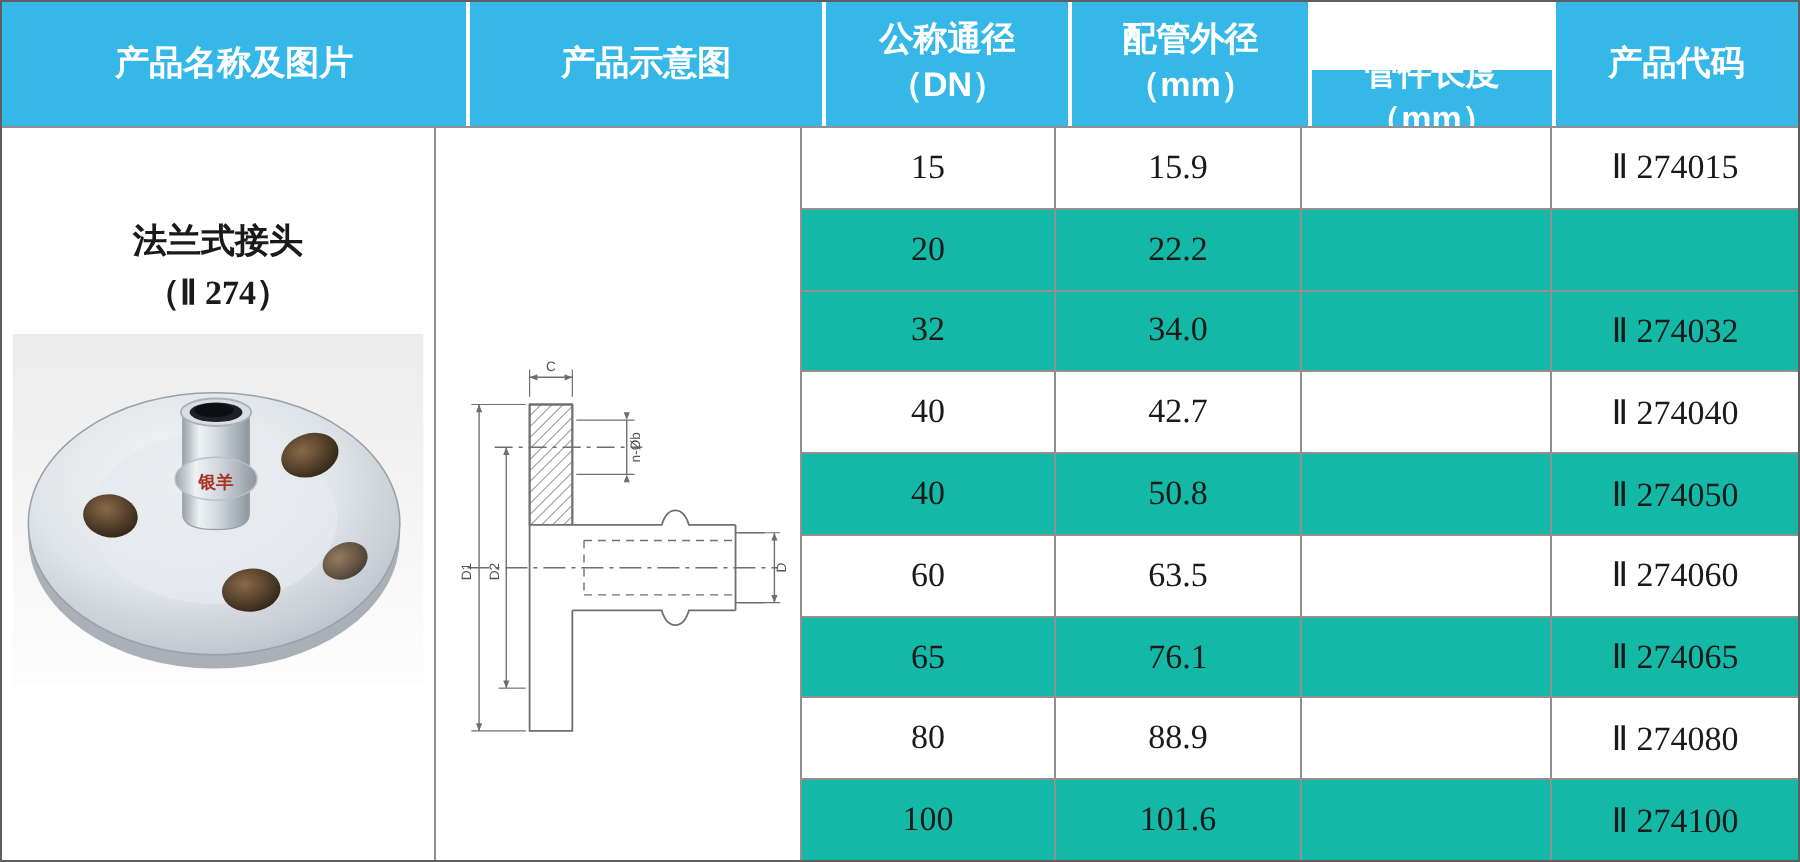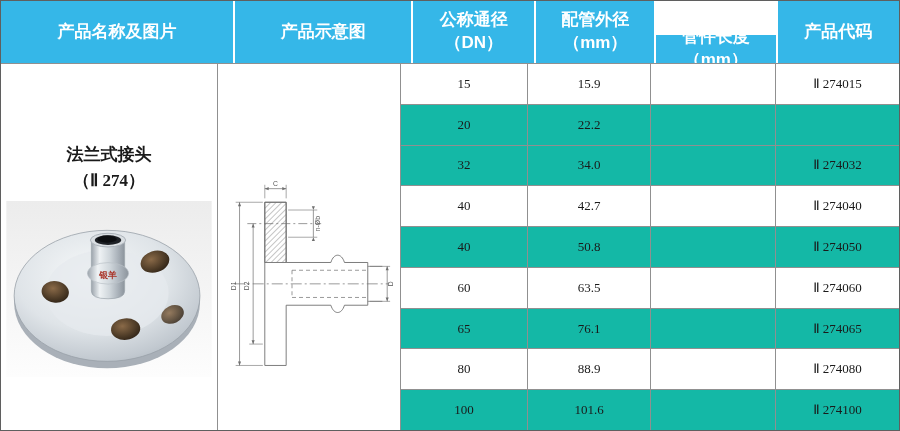--- a/index.html
+++ b/index.html
@@ -16,28 +16,28 @@
     font-family:"Liberation Sans", sans-serif;font-weight:bold;font-size:17px;
     border-right:2px solid #fff;line-height:1.35;text-align:center;
   }
   .hc:last-child{border-right:none;}
   .w1{width:241px;}.w2{width:183px;}.w3{width:127px;}.w4{width:123px;}.w5{width:125px;margin-top:34px;}.w6{width:125px;justify-content:center;}
   
   .body{display:flex;height:367px;}
   .cellblock{box-sizing:border-box;background:#fff;border-right:1px solid #909090;border-top:1px solid #909090;}
   .product-cell{width:217px;display:flex;flex-direction:column;align-items:center;}
   .schematic-cell{width:183px;display:flex;align-items:flex-end;justify-content:center;padding-bottom:14px;}
-  .pname{margin-top:78px;text-align:center;font-weight:bold;font-size:17px;line-height:1.55;}
+  .pname{margin-top:44px;text-align:center;font-weight:bold;font-size:17px;line-height:1.55;}
   .photo{margin-top:6px;}
   .rows{flex:1;display:flex;flex-direction:column;}
   .row{flex:1;display:flex;box-sizing:border-box;border-top:1px solid #909090;background:#fff;}
   .row.alt{background:#14b8a6;}
   .dc{
     box-sizing:border-box;display:flex;align-items:center;justify-content:center;
-    font-size:13px;border-right:1px solid #909090;
+    font-size:17px;border-right:1px solid #909090;
   }
   .dc.dn{width:127px;}.dc.od{width:123px;}.dc.len{width:125px;}
   .dc.code{flex:1;border-right:none;text-align:right;}
   
   .draw line,.draw path,.draw rect{vector-effect:non-scaling-stroke;}
 </style>
 </head>
 <body>
 
 <div class="sheet">

